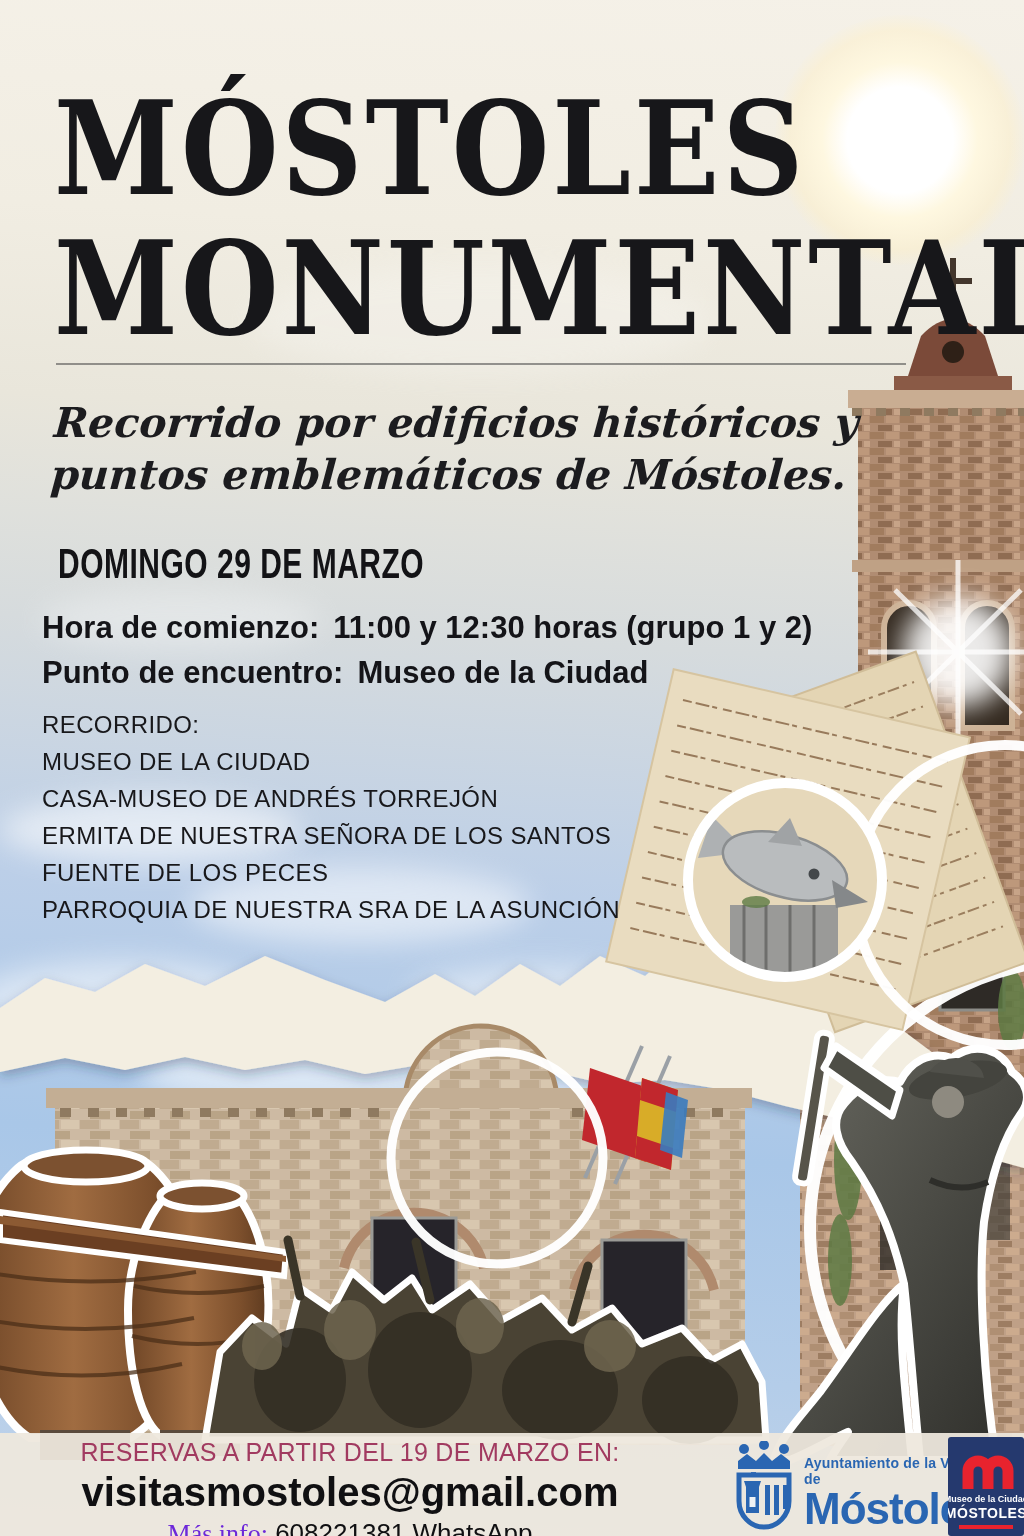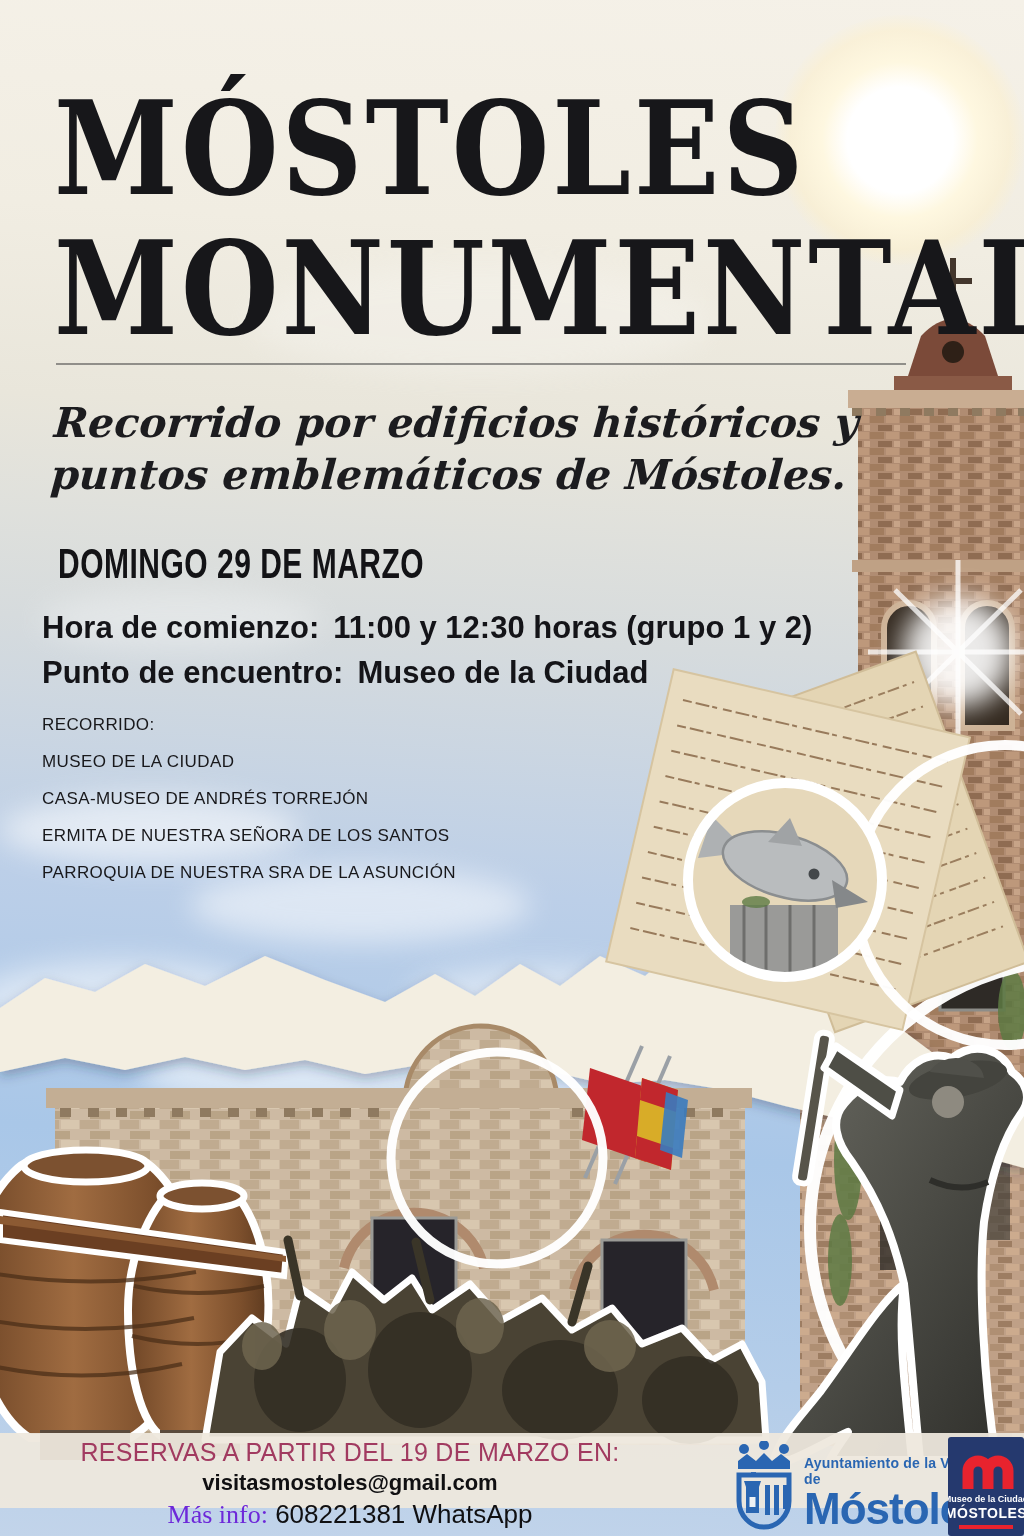--- a/index.html
+++ b/index.html
@@ -13,26 +13,26 @@
     font-size:112px;line-height:1;letter-spacing:3px;transform:scaleY(1.16);transform-origin:left top;white-space:nowrap;}
   .t1{top:84px;} .t2{top:224px;}
   .divider{left:56px;top:363px;width:850px;height:2px;background:rgba(70,70,70,.55);}
   .subtitle{left:56px;top:398px;font-family:"DejaVu Serif",serif;font-style:italic;font-weight:700;
     font-size:41px;line-height:1.26;color:#1c1c1f;transform:skewX(-4deg);transform-origin:left top;white-space:nowrap;}
   .date{left:58px;top:540px;font-weight:700;font-size:30px;color:#131316;letter-spacing:.5px;
     transform:scaleY(1.42);transform-origin:left top;white-space:nowrap;}
   .infoline{left:42px;font-weight:700;font-size:31px;color:#141418;white-space:nowrap;}
   .hora{top:610px;} .punto{top:655px;}
   .infoline .lbl{margin-right:14px;}
-  .route{left:42px;top:706px;font-weight:400;font-size:17px;line-height:37px;color:#18181b;letter-spacing:.4px;white-space:nowrap;}
+  .route{left:42px;top:706px;font-weight:400;font-size:24px;line-height:37px;color:#18181b;letter-spacing:.4px;white-space:nowrap;}
   .artsvg{left:0;top:0;}
-  .footer{left:0;top:1433px;width:1024px;height:75px;background:rgba(238,232,221,.94);}
+  .footer{left:0;top:1433px;width:1024px;height:103px;background:rgba(238,232,221,.94);}
   .f-text{position:absolute;left:60px;top:5px;width:580px;text-align:center;}
   .f-res{font-size:25px;color:#a13a60;letter-spacing:.3px;margin:0 0 3px 0;}
-  .f-mail{font-size:22px;font-weight:700;color:#101012;margin:0 0 3px 0;}
+  .f-mail{font-size:40px;font-weight:700;color:#101012;margin:0 0 3px 0;}
   .f-info{font-size:26px;color:#101012;margin:0;}
   .f-info .maroon{color:#6d28d9;font-family:Liberation Serif, serif;}
   .ayto{position:absolute;left:732px;top:8px;width:238px;height:92px;}
   .ayto .shield{position:absolute;left:0;top:0;}
   .ayto .words{position:absolute;left:72px;top:14px;color:#2a66b2;}
   .ayto .small{font-size:14px;font-weight:700;letter-spacing:.2px;}
   .ayto .big{font-size:44px;font-weight:700;letter-spacing:-1px;line-height:1.0;}
   .museo{position:absolute;left:948px;top:4px;width:76px;height:99px;background:#25396e;border-radius:3px;overflow:hidden;}
   .museo .mline{position:absolute;left:50%;top:57px;transform:translateX(-50%);color:#fff;font-size:9px;white-space:nowrap;font-weight:700;}
   .museo .mname{position:absolute;left:50%;top:68px;transform:translateX(-50%);color:#fff;font-size:14px;font-weight:700;letter-spacing:.5px;white-space:nowrap;}
@@ -369,20 +369,21 @@
   </div>
   <div class="abs infoline punto">
     <span class="lbl">Punto de encuentro:</span><span>Museo de la Ciudad</span>
   </div>
 
   <div class="abs route">
     <div>RECORRIDO:</div>
     <div>MUSEO DE LA CIUDAD</div>
     <div>CASA-MUSEO DE ANDRÉS TORREJÓN</div>
     <div>ERMITA DE NUESTRA SEÑORA DE LOS SANTOS</div>
+    <div>FUENTE DE LOS PECES</div>
     <div>PARROQUIA DE NUESTRA SRA DE LA ASUNCIÓN</div>
   </div>
 
   <div class="abs footer">
     <div class="f-text">
       <p class="f-res">RESERVAS A PARTIR DEL 19 DE MARZO EN:</p>
       <p class="f-mail">visitasmostoles@gmail.com</p>
       <p class="f-info">
         <span class="maroon">Más info:</span>
         <span>608221381 WhatsApp</span>

